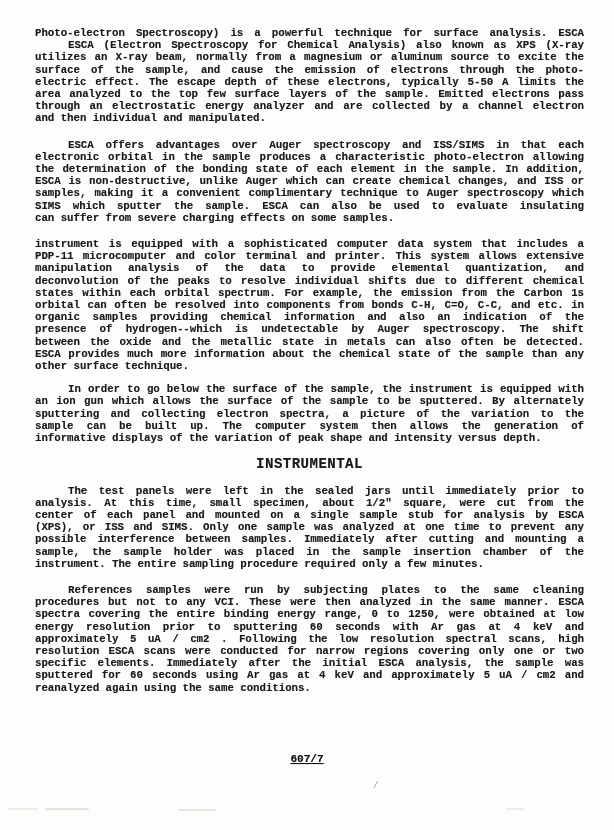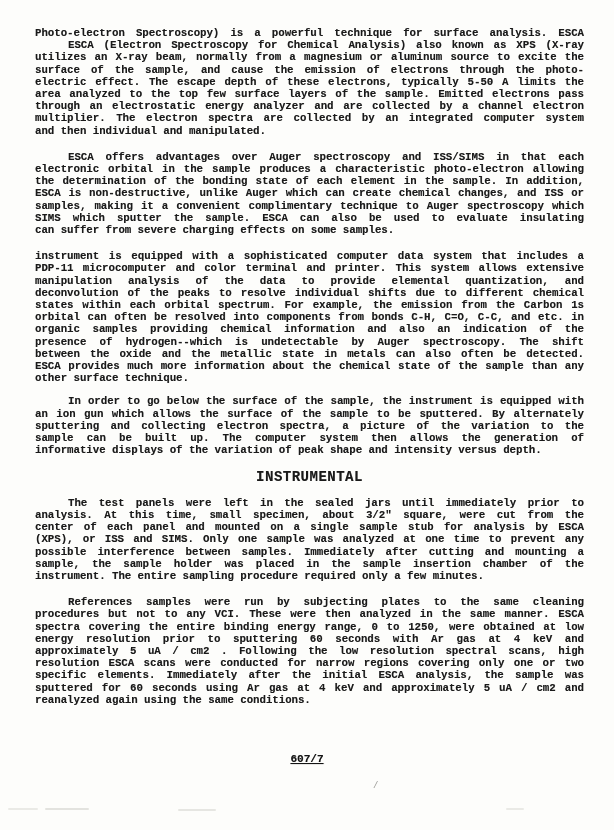--- a/index.html
+++ b/index.html
@@ -73,21 +73,20 @@
 <div class="page">
   <div class="textblock" id="textblock">
       <div class="para">
         <div class="tline">Photo-electron Spectroscopy) is a powerful technique for surface analysis.  ESCA</div>
         <div class="tline first">ESCA (Electron Spectroscopy for Chemical Analysis) also known as XPS (X-ray</div>
         <div class="tline">utilizes an X-ray beam, normally from a magnesium or aluminum source to excite the</div>
         <div class="tline">surface of the sample, and cause the emission of electrons through the photo-</div>
         <div class="tline">electric effect.  The escape depth of these electrons, typically 5-50 A limits the</div>
         <div class="tline">area analyzed to the top few surface layers of the sample.  Emitted electrons pass</div>
         <div class="tline">through an electrostatic energy analyzer and are collected by a channel electron</div>
-        <div class="tline">multiplier.  The electron spectra are collected by an integrated computer system</div>
         <div class="tline last">and then individual and manipulated.</div>
       </div>
       <div class="para">
         <div class="tline first">ESCA offers advantages over Auger spectroscopy and ISS/SIMS in that each</div>
         <div class="tline">electronic orbital in the sample produces a characteristic photo-electron allowing</div>
         <div class="tline">the determination of the bonding state of each element in the sample.  In addition,</div>
         <div class="tline">ESCA is non-destructive, unlike Auger which can create chemical changes, and ISS or</div>
         <div class="tline">samples, making it a convenient complimentary technique to Auger spectroscopy which</div>
         <div class="tline">SIMS which sputter the sample.  ESCA can also be used to evaluate insulating</div>
         <div class="tline last">can suffer from severe charging effects on some samples.</div>
@@ -108,21 +107,21 @@
       <div class="para tight">
         <div class="tline first">In order to go below the surface of the sample, the instrument is equipped with</div>
         <div class="tline">an ion gun which allows the surface of the sample to be sputtered.  By alternately</div>
         <div class="tline">sputtering and collecting electron spectra, a picture of the variation to the</div>
         <div class="tline">sample can be built up.  The computer system then allows the generation of</div>
         <div class="tline last">informative displays of the variation of peak shape and intensity versus depth.</div>
       </div>
       <div class="heading">INSTRUMENTAL</div>
       <div class="para">
         <div class="tline first">The test panels were left in the sealed jars until immediately prior to</div>
-        <div class="tline">analysis.  At this time, small specimen, about 3/2" square, were cut from the</div>
+        <div class="tline">analysis.  At this time, small specimen, about 1/2" square, were cut from the</div>
         <div class="tline">center of each panel and mounted on a single sample stub for analysis by ESCA</div>
         <div class="tline">(XPS), or ISS and SIMS.  Only one sample was analyzed at one time to prevent any</div>
         <div class="tline">possible interference between samples.  Immediately after cutting and mounting a</div>
         <div class="tline">sample, the sample holder was placed in the sample insertion chamber of the</div>
         <div class="tline last">instrument.  The entire sampling procedure required only a few minutes.</div>
       </div>
       <div class="para">
         <div class="tline first">References samples were run by subjecting plates to the same cleaning</div>
         <div class="tline">procedures but not to any VCI.  These were then analyzed in the same manner.  ESCA</div>
         <div class="tline">spectra covering the entire binding energy range, 0 to 1250, were obtained at low</div>

